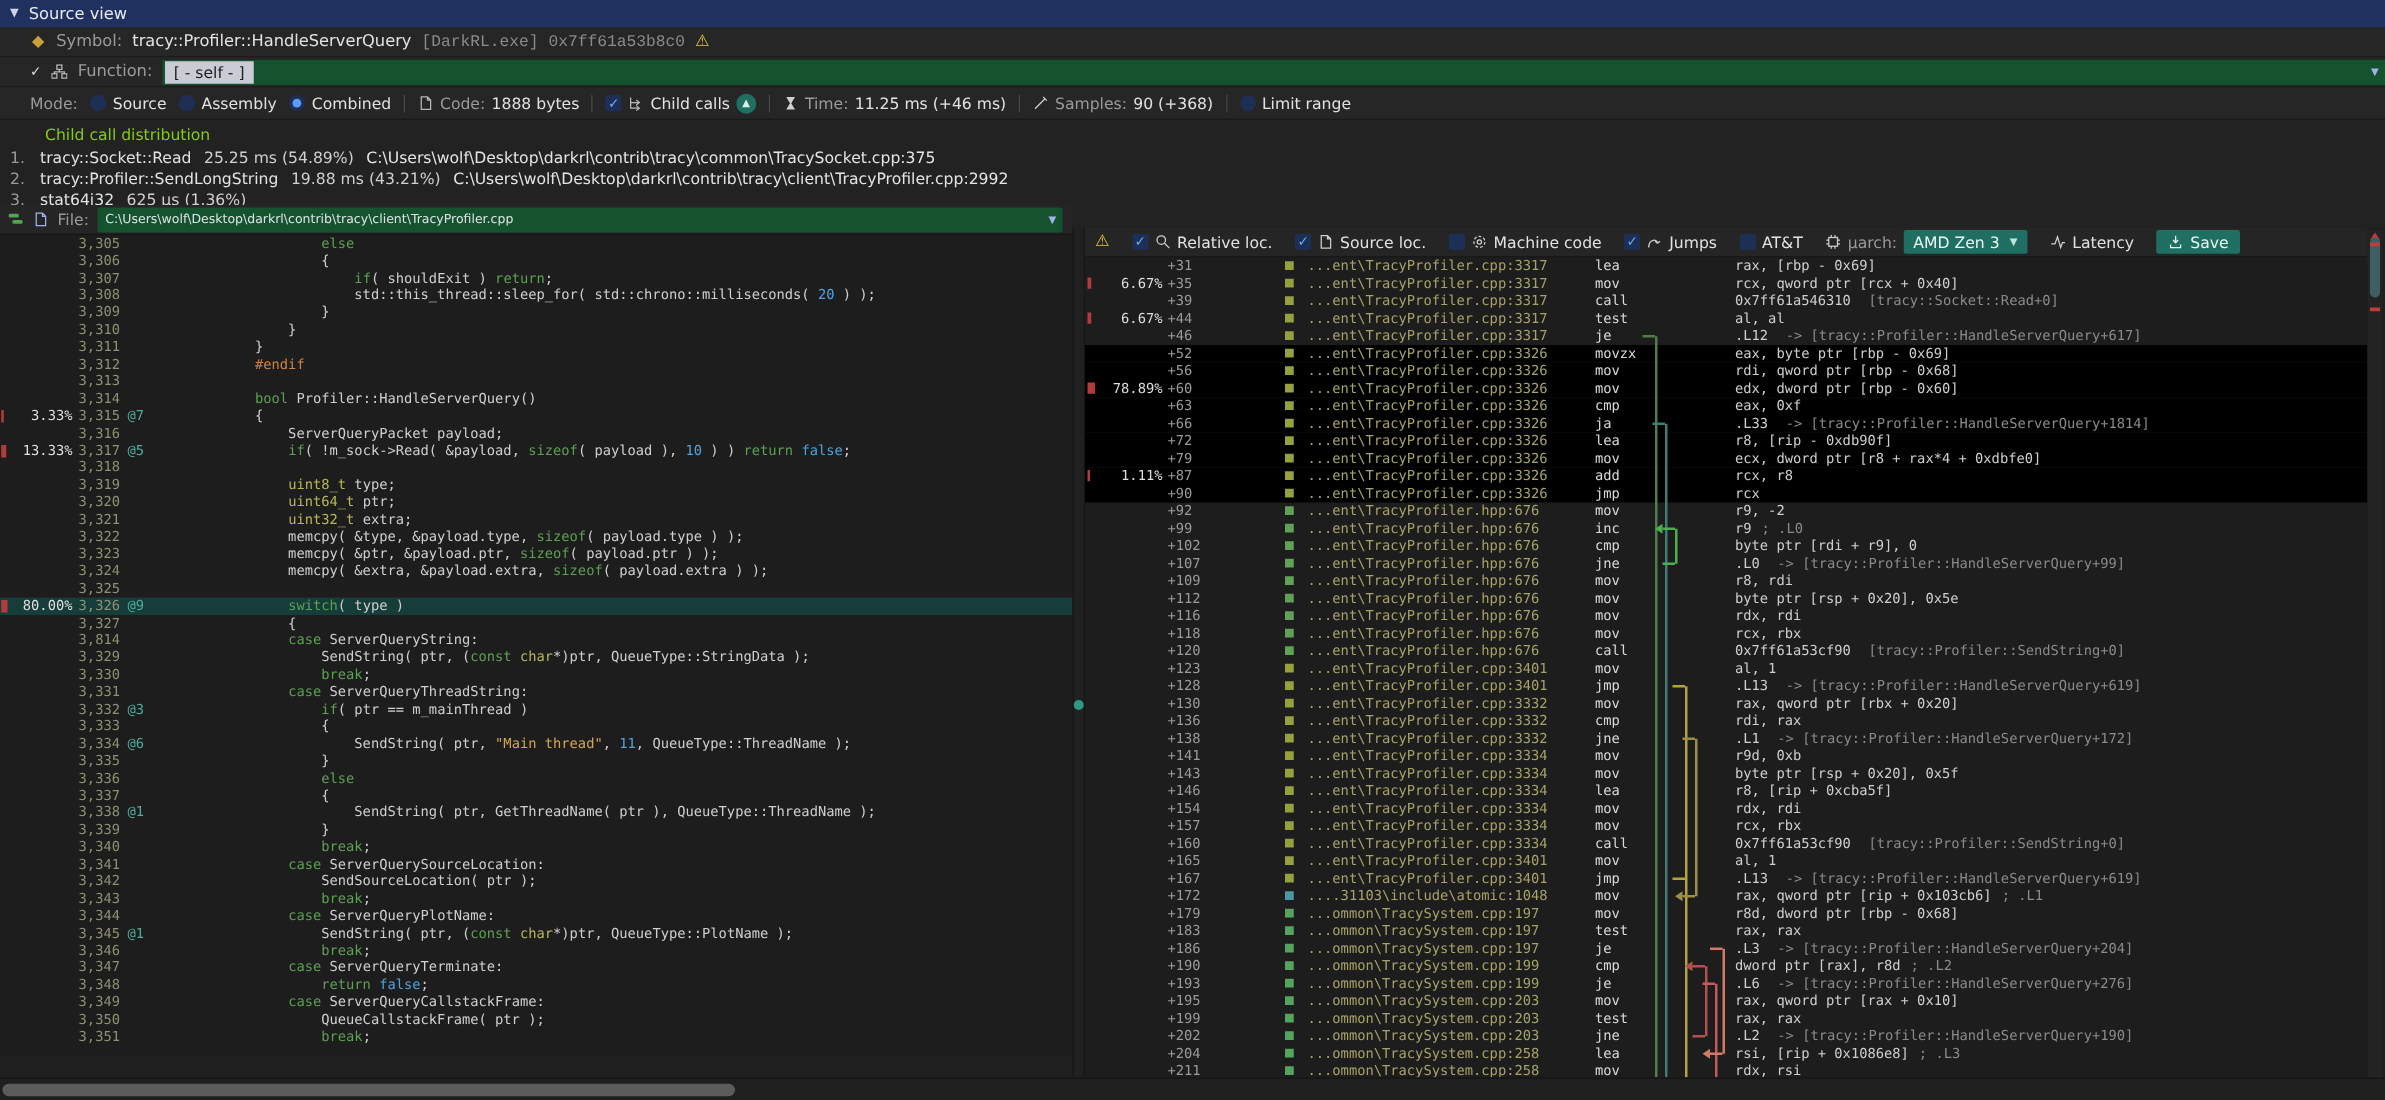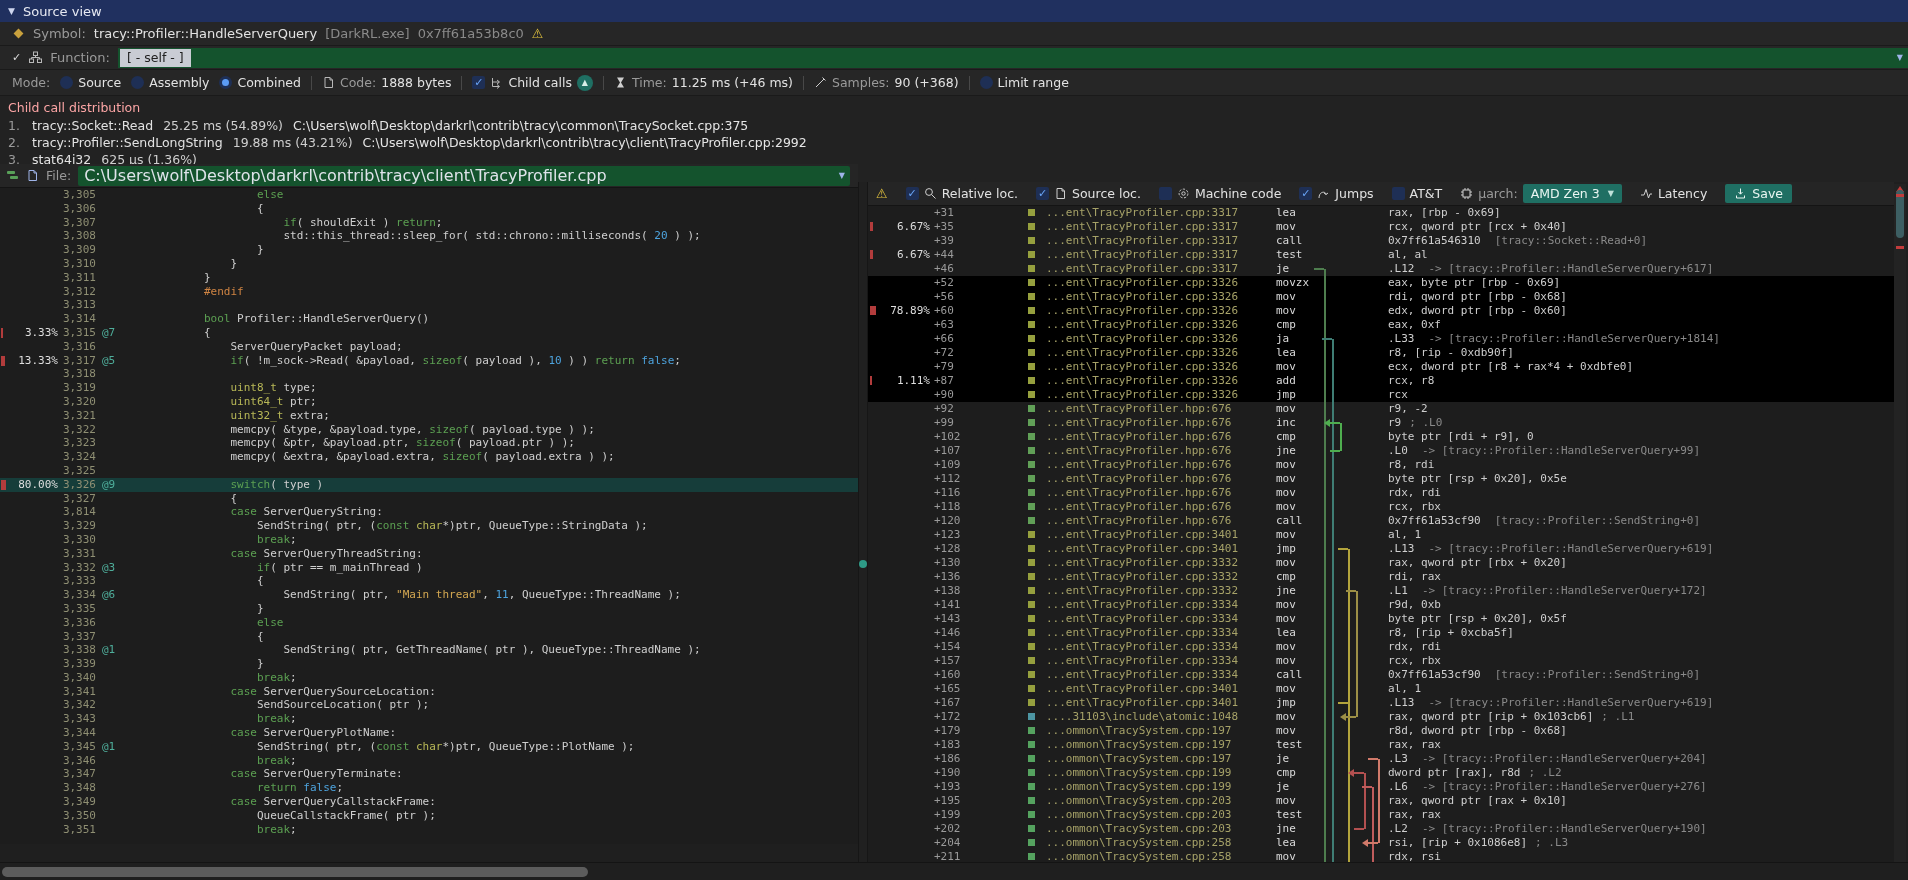--- a/index.html
+++ b/index.html
@@ -9,27 +9,27 @@
     font-family:"DejaVu Sans","Liberation Sans",sans-serif;color:#c9c9c9;overflow:hidden;}
   .abs{position:absolute;}
 
   
   .titlebar{left:0;top:0;width:1908px;height:22px;background:#20305f;display:flex;align-items:center;
     gap:8px;padding-left:8px;color:#e6e9f2;font-size:13px;}
   .tb-arrow{font-size:9px;color:#cdd5ee;}
 
   
   .chrow{left:0;width:1908px;background:#262626;display:flex;align-items:center;gap:8px;
-    padding-left:12px;font-size:13px;border-bottom:1px solid #1a1a1a;}
+    padding-left:24px;font-size:13px;border-bottom:1px solid #1a1a1a;}
   .symbol-row{top:22px;height:24px;}
   .function-row{top:46px;height:24px;padding-right:0;}
   .mode-row{top:70px;height:26px;font-size:12.5px;gap:10px;}
   .lbl{color:#9a9a9a;}
   .val{color:#e2e2e2;}
-  .dim{color:#8a8a8a;}
+  .dim{color:#8a8a8a;font-family:Liberation Mono, monospace;}
   .warn{color:#e2c23e;font-size:13px;}
   .sep{width:1px;height:14px;background:#484848;display:inline-block;}
 
   .combo{background:#14532d;height:20px;display:flex;align-items:center;position:relative;border-radius:2px;}
   .combo .arrow{position:absolute;right:5px;font-size:8px;color:#9fb4e8;}
   .function-combo{flex:1;margin-right:0;border-radius:0;}
   .self-chip{background:#c9ccd4;color:#202020;font-size:12.5px;height:18px;line-height:18px;
     padding:0 7px;margin-left:2px;}
 
   .checkbox{width:13px;height:13px;background:#1e2f55;border-radius:2px;display:inline-flex;
@@ -39,38 +39,38 @@
     align-items:center;justify-content:center;flex:none;}
   .radio.checked::after{content:"";width:7px;height:7px;border-radius:50%;background:#5b9cf6;}
 
   .teal-circle{width:16px;height:16px;border-radius:50%;background:#1f6f63;display:inline-flex;
     align-items:center;justify-content:center;color:#d8efe9;font-size:8px;}
   .icn{width:13px;height:13px;display:inline-block;flex:none;}
   .grp{display:inline-flex;align-items:center;gap:5px;}
 
   
   .childcalls{left:0;top:96px;width:1908px;height:86px;background:#222;font-size:12.5px;overflow:hidden;}
-  .cc-header{color:#fca5a5;padding:4px 0 2px 8px;}
+  .cc-header{color:#84cc16;padding:4px 0 2px 8px;margin-left:28px;}
   .cc-row{display:flex;gap:10px;align-items:baseline;padding-left:8px;height:17px;line-height:17px;}
   .cc-idx{color:#9a9a9a;width:14px;}
   .cc-name{color:#e2e2e2;}
   .cc-name.kernel{color:#14b8a6;}
   .cc-time{color:#cfcfcf;}
   .cc-loc{color:#e5e5e5;}
 
   
   .left-panel{left:0;top:164px;width:858px;height:680px;background:#1d1d1d;}
   .right-panel{left:868px;top:182px;width:1026px;height:680px;background:#1d1d1d;}
   .panel-head{position:absolute;left:0;top:0;right:0;height:24px;background:#252525;
     border-bottom:1px solid #141414;display:flex;align-items:center;gap:7px;padding:0 6px;font-size:12.5px;}
   .divider{left:858px;top:182px;width:10px;height:680px;background:#202020;border-left:1px solid #161616;border-right:1px solid #161616;}
   .grip{left:859px;top:560px;width:8px;height:8px;border-radius:50%;background:#2e9a86;}
 
   .file-combo{flex:1;margin-right:2px;}
-  .file-path{color:#dfe3ea;font-size:16px;padding-left:6px;white-space:nowrap;overflow:hidden;}
+  .file-path{color:#dfe3ea;font-size:10px;padding-left:6px;white-space:nowrap;overflow:hidden;}
 
   
   .code-area{position:absolute;left:0;top:24px;right:0;bottom:0;overflow:hidden;
     font-family:"DejaVu Sans Mono","Liberation Mono",monospace;font-size:11px;line-height:13.8px;}
   .src-line{display:flex;height:13.8px;white-space:pre;}
   .src-line.hl{background:#163d3a;}
   .s-bar{width:8px;flex:none;position:relative;}
   .s-bar i{position:absolute;left:1px;top:2px;height:10px;background:#b23c3c;display:block;}
   .s-pct{width:50px;flex:none;text-align:right;color:#dfdfdf;}
   .s-num{width:38px;flex:none;text-align:right;color:#8f8f73;}

